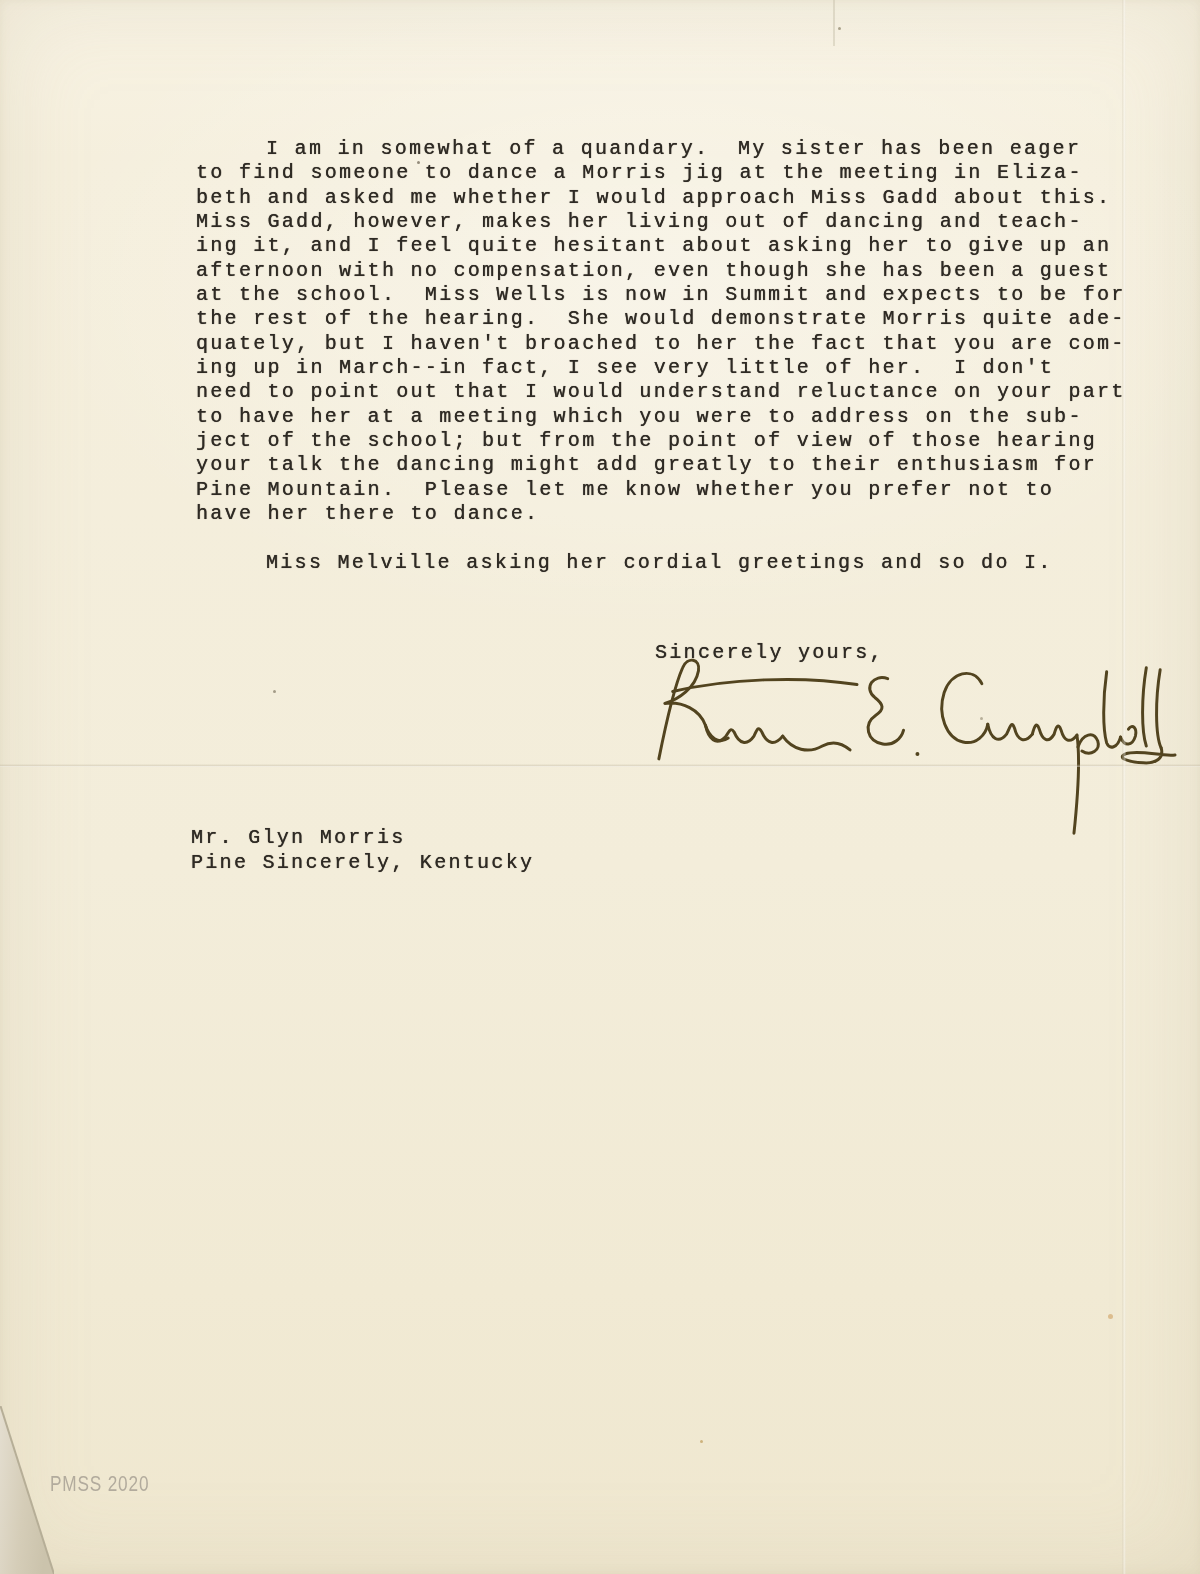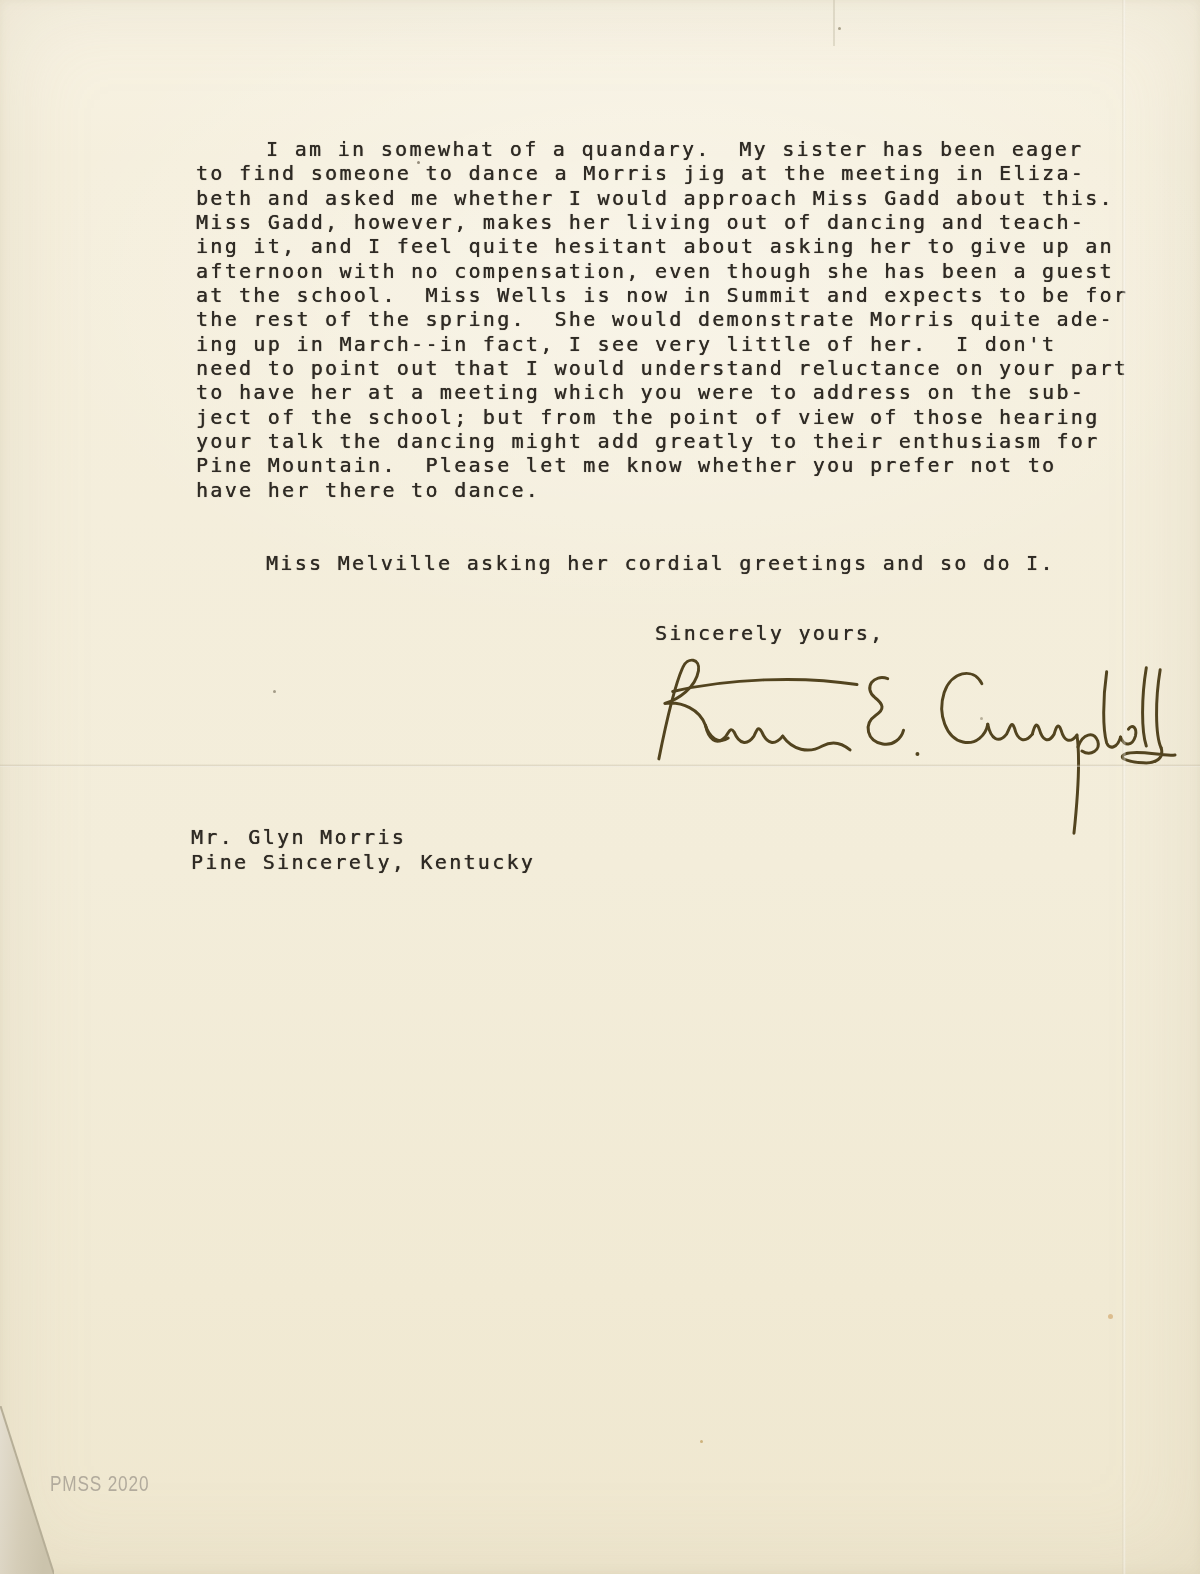--- a/index.html
+++ b/index.html
@@ -21,27 +21,28 @@
   }
 
   
   .typed {
     position: absolute;
     font-size: 20px;
     line-height: 24.35px;
     letter-spacing: 2.3px;
     color: #2e2a24;
     text-shadow: 0 0 0.7px rgba(46,40,32,0.85), 0.4px 0.3px 0.5px rgba(46,40,32,0.35);
+    font-family: Liberation Mono, monospace;
   }
   .tline { white-space: pre; }
   .tline.indent { text-indent: 70px; }
 
   .body-text   { left: 196px; top: 137px; }
   .para2       { left: 196px; top: 551px; }
-  .closing     { left: 655px; top: 621px; }
+  .closing     { left: 655px; top: 641px; }
   .recipient   { left: 191px; top: 825px; line-height: 25.1px; }
 
   
   .signature {
     position: absolute;
     left: 643px; top: 651px;
     width: 535px; height: 190px;
   }
 
   
@@ -100,21 +101,22 @@
 <div class="page">
 
   <div class="typed body-text">
     <div class="tline indent">I am in somewhat of a quandary.  My sister has been eager</div>
     <div class="tline">to find someone to dance a Morris jig at the meeting in Eliza-</div>
     <div class="tline">beth and asked me whether I would approach Miss Gadd about this.</div>
     <div class="tline">Miss Gadd, however, makes her living out of dancing and teach-</div>
     <div class="tline">ing it, and I feel quite hesitant about asking her to give up an</div>
     <div class="tline">afternoon with no compensation, even though she has been a guest</div>
     <div class="tline">at the school.  Miss Wells is now in Summit and expects to be for</div>
-    <div class="tline">the rest of the spring.  She would demonstrate Morris quite ade-</div>
+    <div class="tline">the rest of the hearing.  She would demonstrate Morris quite ade-</div>
+    <div class="tline">quately, but I haven't broached to her the fact that you are com-</div>
     <div class="tline">ing up in March--in fact, I see very little of her.  I don't</div>
     <div class="tline">need to point out that I would understand reluctance on your part</div>
     <div class="tline">to have her at a meeting which you were to address on the sub-</div>
     <div class="tline">ject of the school; but from the point of view of those hearing</div>
     <div class="tline">your talk the dancing might add greatly to their enthusiasm for</div>
     <div class="tline">Pine Mountain.  Please let me know whether you prefer not to</div>
     <div class="tline">have her there to dance.</div>
   </div>
 
   <div class="typed para2">

